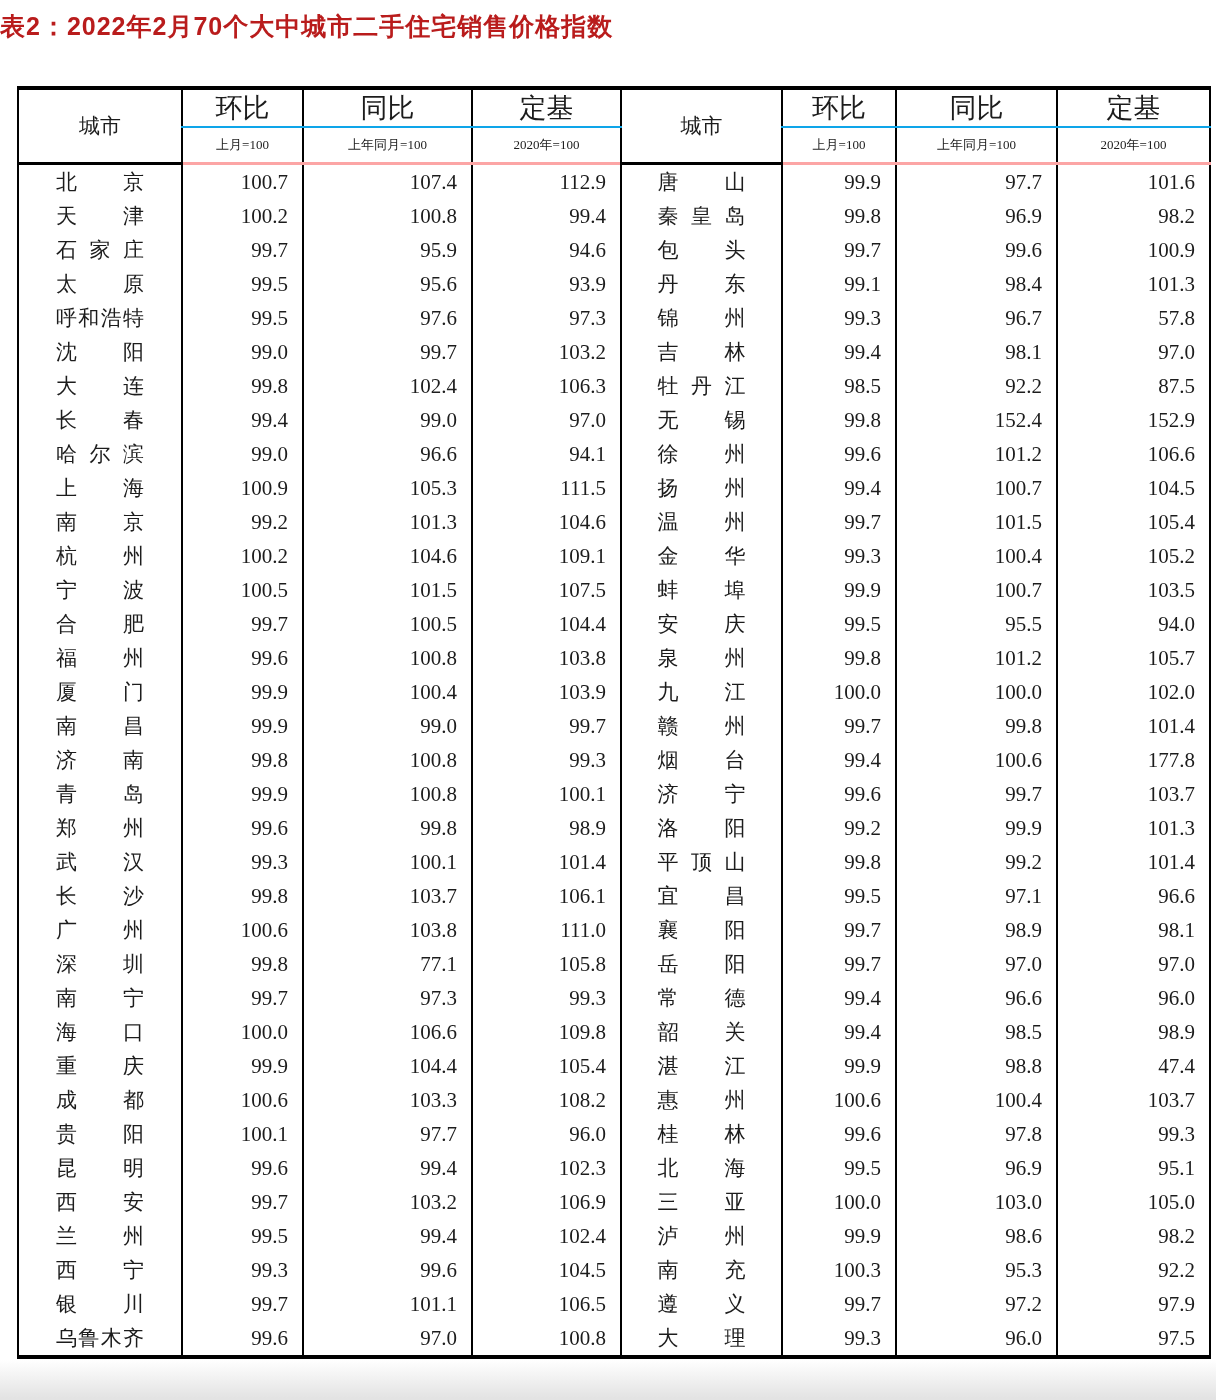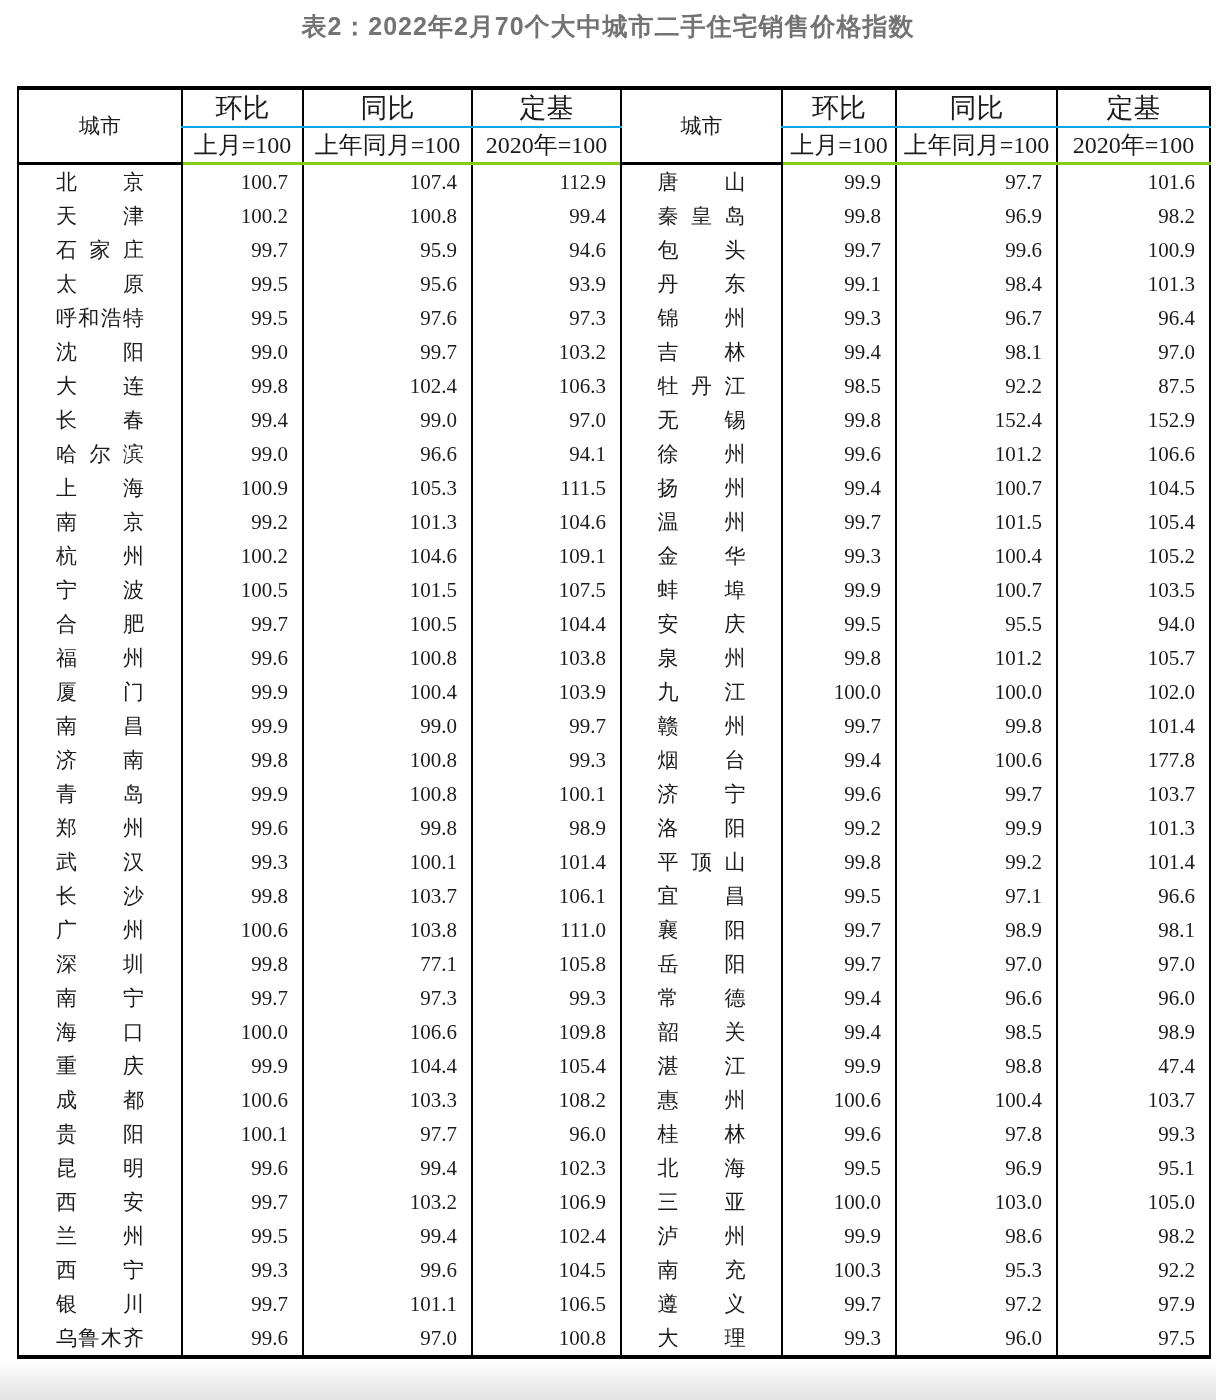--- a/index.html
+++ b/index.html
@@ -7,42 +7,41 @@
     width: 1216px; height: 1400px;
     background: #ffffff;
     position: relative;
     overflow: hidden;
     font-family: "Liberation Serif", "DejaVu Serif", serif;
     color: #1c1c1c;
   }
   .doc-title {
     position: absolute;
     top: 10px; left: 0; width: 100%;
-    text-align: center;
     font-size: 25px;
     font-weight: bold;
     font-family: "Liberation Sans", "DejaVu Sans", sans-serif;
     letter-spacing: 1px;
-    color: #737373;
+    color: #b91c1c;
   }
   table.price-table {
     position: absolute;
     left: 17px; top: 86px;
     width: 1192px;
     border-collapse: collapse;
     table-layout: fixed;
     border-top: 4px solid #000;
     border-bottom: 4px solid #000;
     border-left: 2px solid #000;
     border-right: 2px solid #000;
   }
   th, td { padding: 0; font-weight: normal; overflow: hidden; white-space: nowrap; }
   thead th { text-align: center; vertical-align: middle; }
   .h-top  { height: 34px; font-size: 27px; border-bottom: 2px solid #0ea5e9; }
-  .h-sub  { height: 34px; font-size: 24px; border-bottom: 3px solid #84cc16; }
+  .h-sub  { height: 34px; font-size: 13px; border-bottom: 3px solid #fca5a5; }
   .h-city { font-size: 21px; border-bottom: 3px solid #000; }
   .bl { border-left: 2px solid #000; }
   tbody td { height: 34px; font-size: 21px; vertical-align: middle; }
   td.val { text-align: right; padding-right: 14px; }
   td.city-cell { text-align: left; }
   .city-name {
     display: flex;
     justify-content: space-between;
     width: 88px;
     margin: 0 auto;
@@ -187,21 +186,21 @@
         <td class="val bl">97.6</td>
         <td class="val bl">97.3</td>
         <td class="city-cell bl">
           <span class="city-name">
             <i>锦</i>
             <i>州</i>
           </span>
         </td>
         <td class="val bl">99.3</td>
         <td class="val bl">96.7</td>
-        <td class="val bl">96.4</td>
+        <td class="val bl">57.8</td>
       </tr>
       <tr>
         <td class="city-cell">
           <span class="city-name">
             <i>沈</i>
             <i>阳</i>
           </span>
         </td>
         <td class="val bl">99.0</td>
         <td class="val bl">99.7</td>

